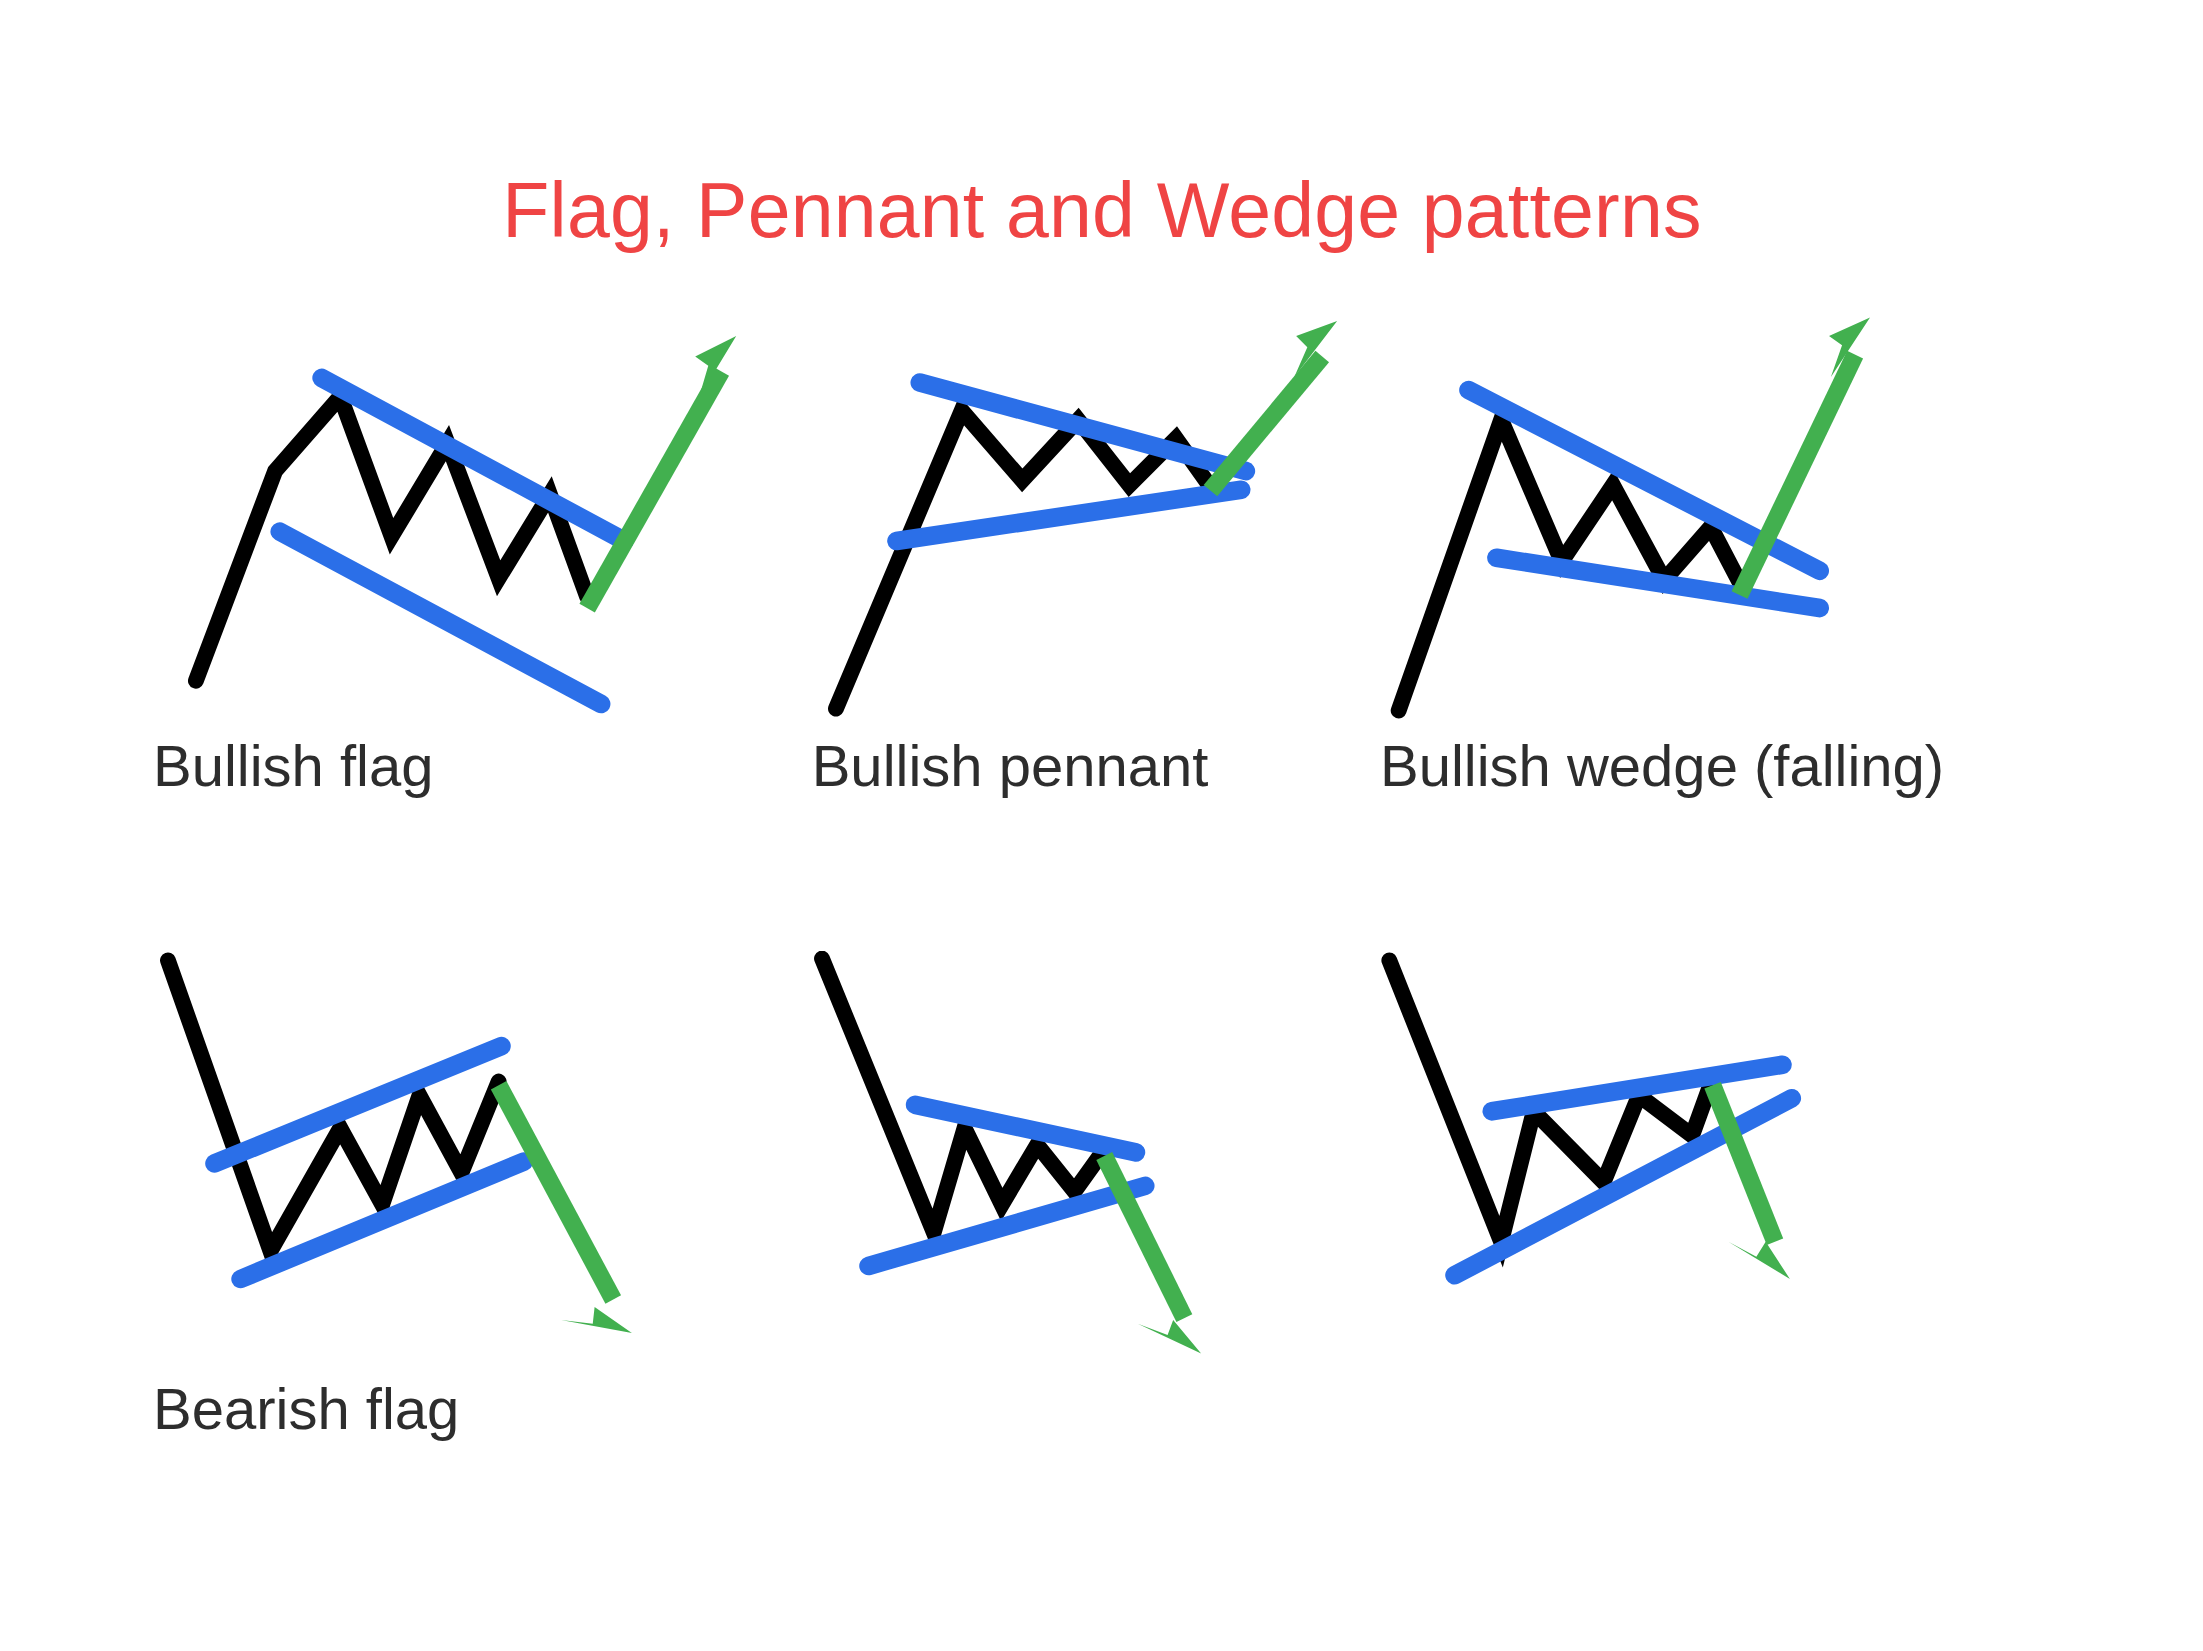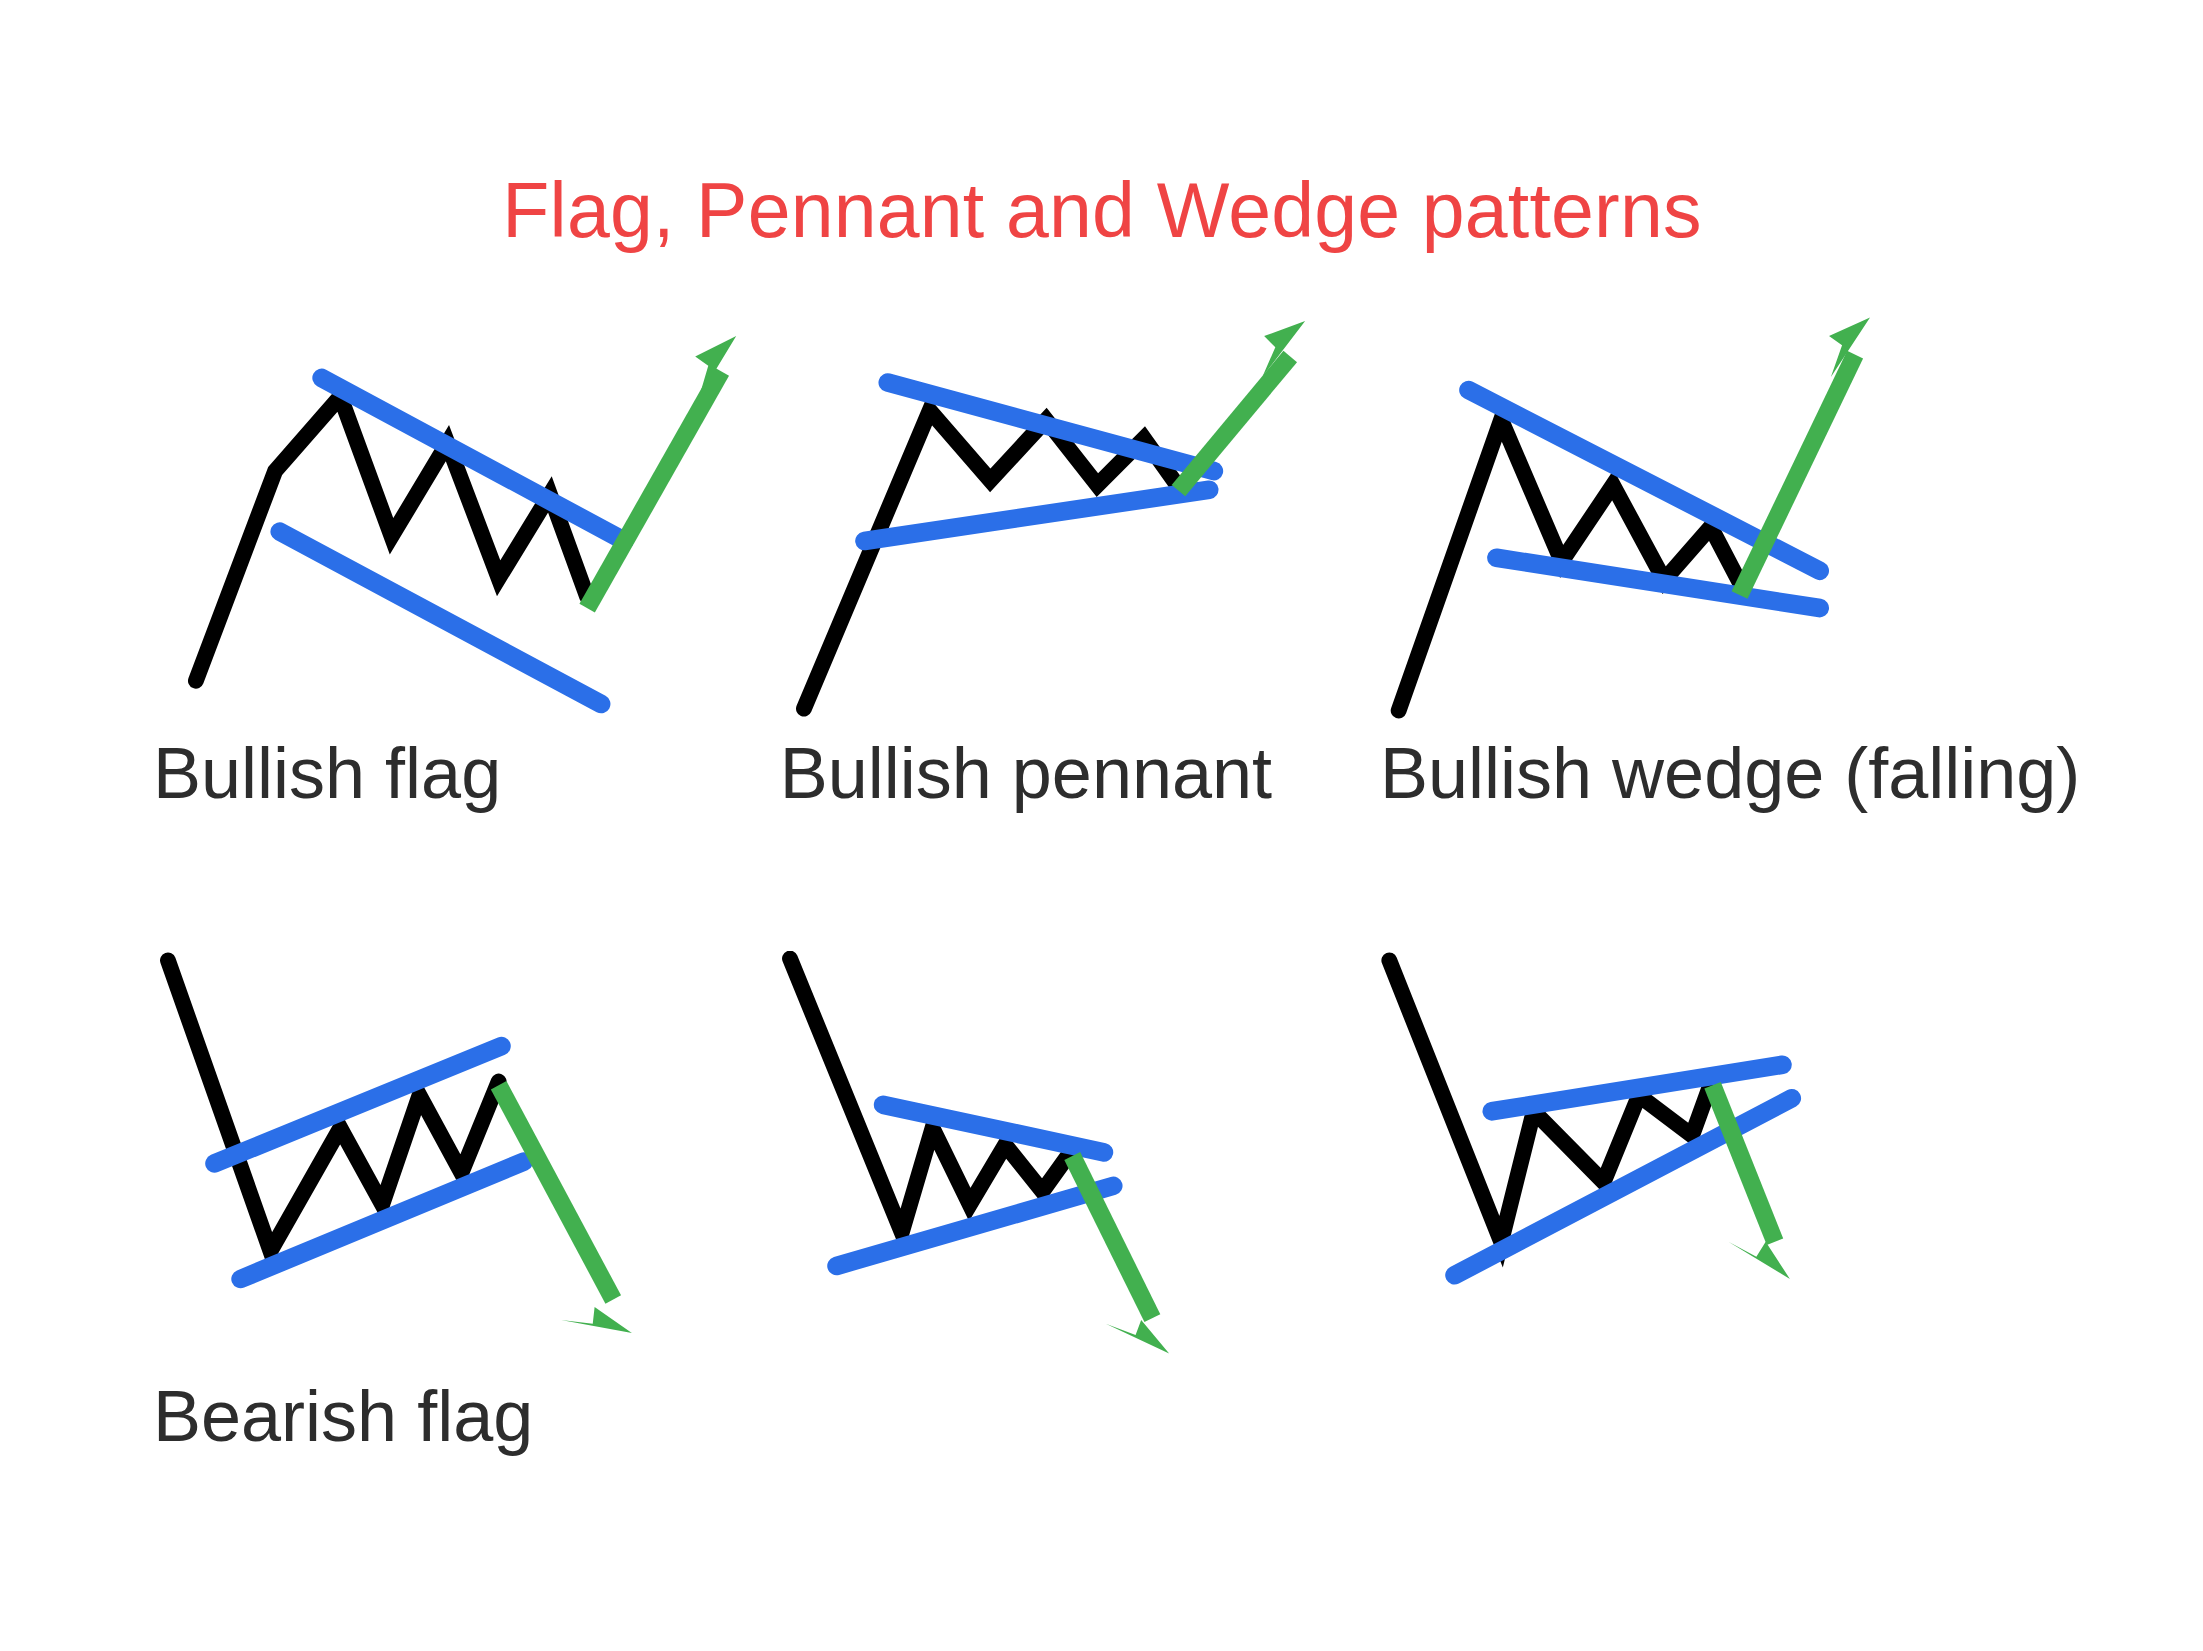--- a/index.html
+++ b/index.html
@@ -39,28 +39,28 @@
   .cell svg {
     display: block;
     width: 708px;
     height: 438px;
   }
   .cell-label {
     position: absolute;
     left: 0;
     width: 708px;
     top: 424px;
-    font-size: 72px;
+    font-size: 58px;
     font-weight: 400;
     color: #2d2d2d;
     white-space: nowrap;
   }
   
   .col0 { left: 140px; }
-  .col1 { left: 776px; }
+  .col1 { left: 808px; }
   .col2 { left: 1380px; }
   .row0 { top: 308px; }
   .row1 { top: 951px; }
 
   .col0 .cell-label { padding-left: 13px; }
   .col1 .cell-label { padding-left: 3.7px; }
   .col2 .cell-label { padding-left: 0px; }
 </style>
 </head>
 <body>

